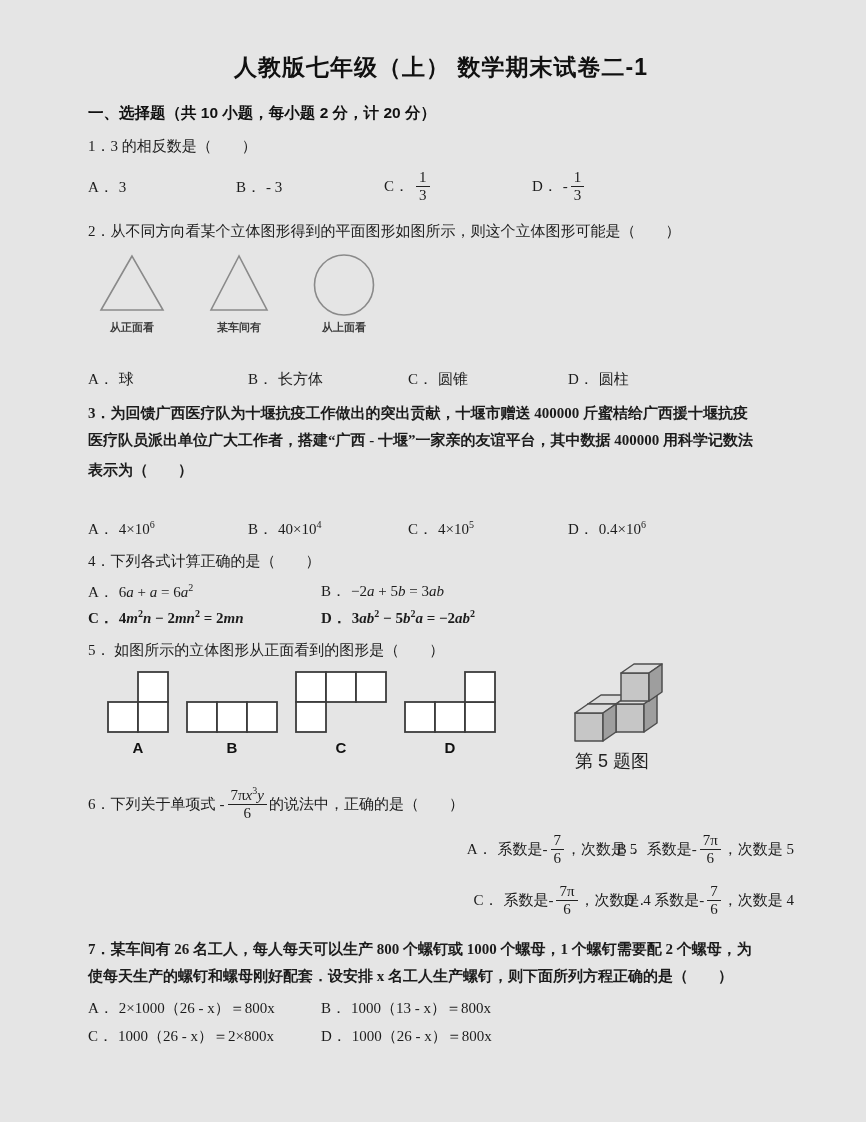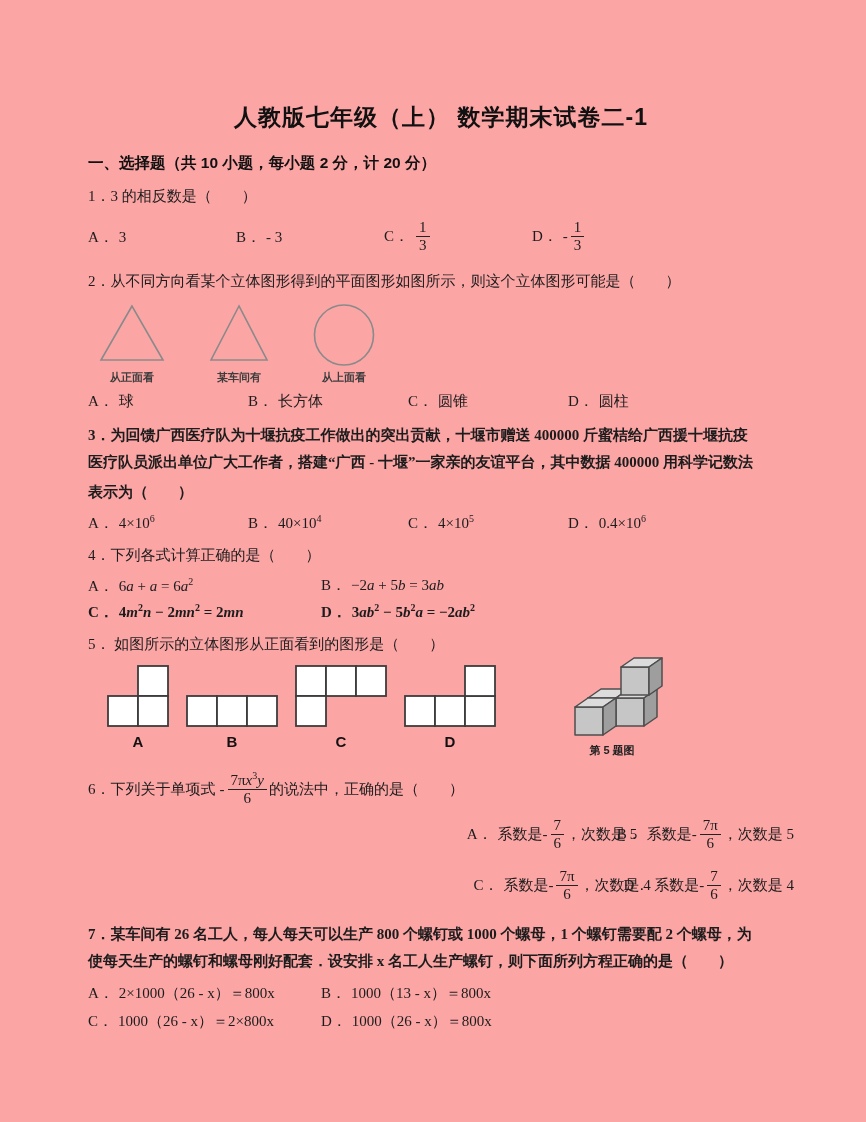--- a/index.html
+++ b/index.html
@@ -1,35 +1,35 @@
 <!DOCTYPE html>
 <html><head>
 <meta charset="utf-8">
 <style>
   html,body{margin:0;padding:0;background:#ffffff;}
   .page{
-    width:866px;height:1122px;box-sizing:border-box;background:#fca5a5;
-    padding:102px 72px 0 88px;color:#1c1c1c;
+    width:866px;height:1122px;box-sizing:border-box;background:#e5e5e5;
+    padding:52px 72px 0 88px;color:#1c1c1c;
     font-family:"Liberation Serif",serif;font-size:15px;
     overflow:hidden;
   }
   .title{
     font-family:"Liberation Sans",sans-serif;font-weight:700;font-size:23px;
     text-align:center;margin:0 0 20px 0;letter-spacing:1px;color:#111;
   }
   .sec{
     font-family:"Liberation Sans",sans-serif;font-weight:700;font-size:15.5px;
     margin:0 0 6px 0;color:#111;
   }
   .stem{line-height:1.55;margin-top:11px;}
   .line{line-height:1.8;font-weight:bold;}
   .opts4{display:flex;align-items:center;margin-top:7px;}
   .opts4 > .opt{width:148px;}
   .opts4 > .opt:last-child{width:auto;}
-  .opts4.wide > .opt{width:160px;}
+  .opts4.wide > .opt{width:160px;margin-top:28px;}
   .opts2{display:flex;align-items:center;margin-top:9px;}
   .opts2 > .opt{width:233px;}
   .opts2 > .opt:last-child{width:auto;}
   .opts6{display:flex;align-items:center;margin-top:5px;justify-content:flex-end;}
   .opts6 > .opt{width:150px;}
   .opts6 > .opt:last-child{width:auto;}
   .opt{white-space:nowrap;}
   .olab{margin-right:5px;}
   sup{font-size:10px;}
   .it{font-style:italic;}
@@ -46,21 +46,21 @@
     font-family:"Liberation Sans",sans-serif;font-weight:700;font-size:11px;
     color:#3d3d3d;margin-top:7px;
   }
   .q5row{display:flex;align-items:flex-start;margin:8px 0 2px 0;padding-left:18px;}
   .shape{display:flex;flex-direction:column;align-items:center;margin-right:15px;}
   .shapelab{
     font-family:"Liberation Sans",sans-serif;font-weight:700;font-size:15px;
     margin-top:5px;color:#111;
   }
   .cubeblk{display:flex;flex-direction:column;align-items:center;margin-left:46px;margin-top:-8px;}
-  .cubecap{font-family:"Liberation Sans",sans-serif;font-weight:700;font-size:11px;margin-top:3px;color:#222;}
+  .cubecap{font-family:"Liberation Sans",sans-serif;font-weight:400;font-size:18px;margin-top:3px;color:#222;}
   .q6stem{display:flex;align-items:center;margin-top:13px;line-height:1.3;}
 </style>
 </head>
 <body>
 
 <div class="page">
 
   <h1 class="title">人教版七年级（上） 数学期末试卷二-1</h1>
   <div class="sec">一、选择题（共 10 小题，每小题 2 分，计 20 分）</div>
 

